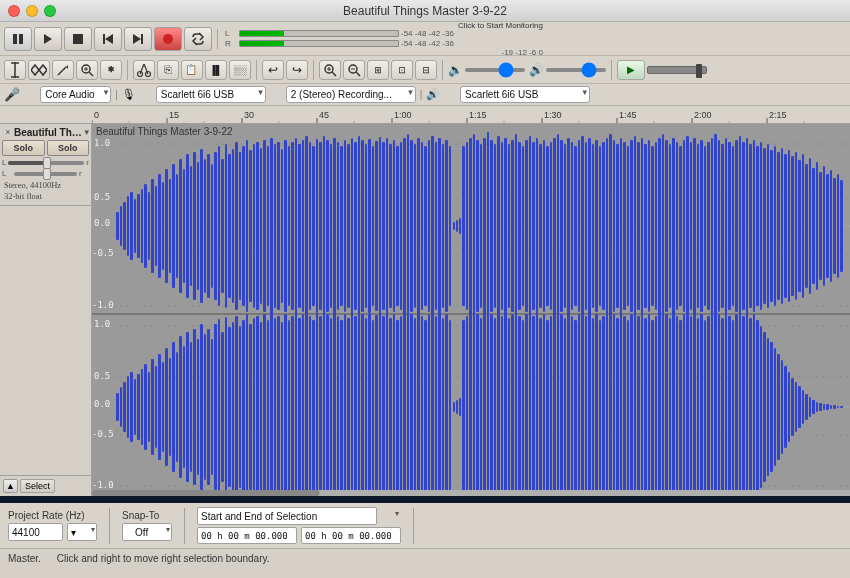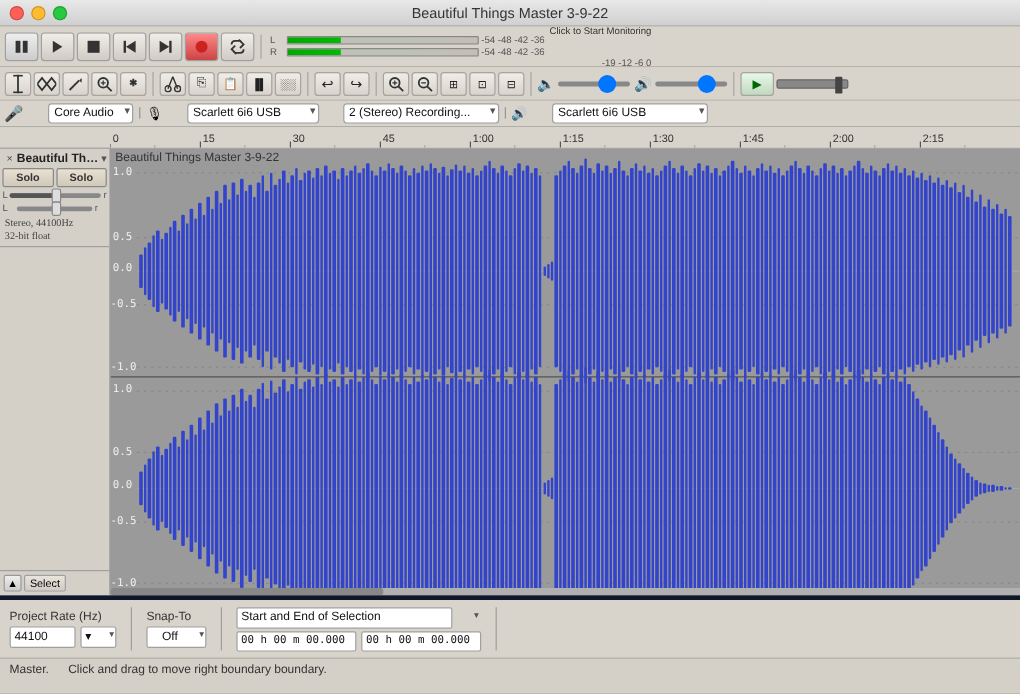--- a/index.html
+++ b/index.html
@@ -226,21 +226,21 @@
       background: linear-gradient(to bottom, #e8e4dc, #d0ccc4);
       border: 1px solid #a0a0a0;
       border-radius: 2px;
       cursor: pointer;
     }
 
     
     .footer {
       height: 52px;
       background: #d8d4cc;
-      border-top: 4px solid #0f172a;
+      border-top: 7px solid #0f172a;
       display: flex;
       align-items: center;
       padding: 0 8px;
       gap: 8px;
     }
 
     .footer-section {
       display: flex;
       flex-direction: column;
       gap: 2px;
@@ -1196,14 +1196,14 @@
       <input type="text" class="time-input-small" value="00 h 00 m 00.000 s" style="">
     </div>
   </div>
 
   <div style="width:1px;height:36px;background:#a0a0a0;margin:0 4px;"></div>
 
 </div>
 
 <div class="status-bar">
   <span>Master.</span>
-  <span>Click and drag to move right boundary boundary.</span>
+  <span>Click and right to move right selection boundary.</span>
 </div>
 
 </body></html>

